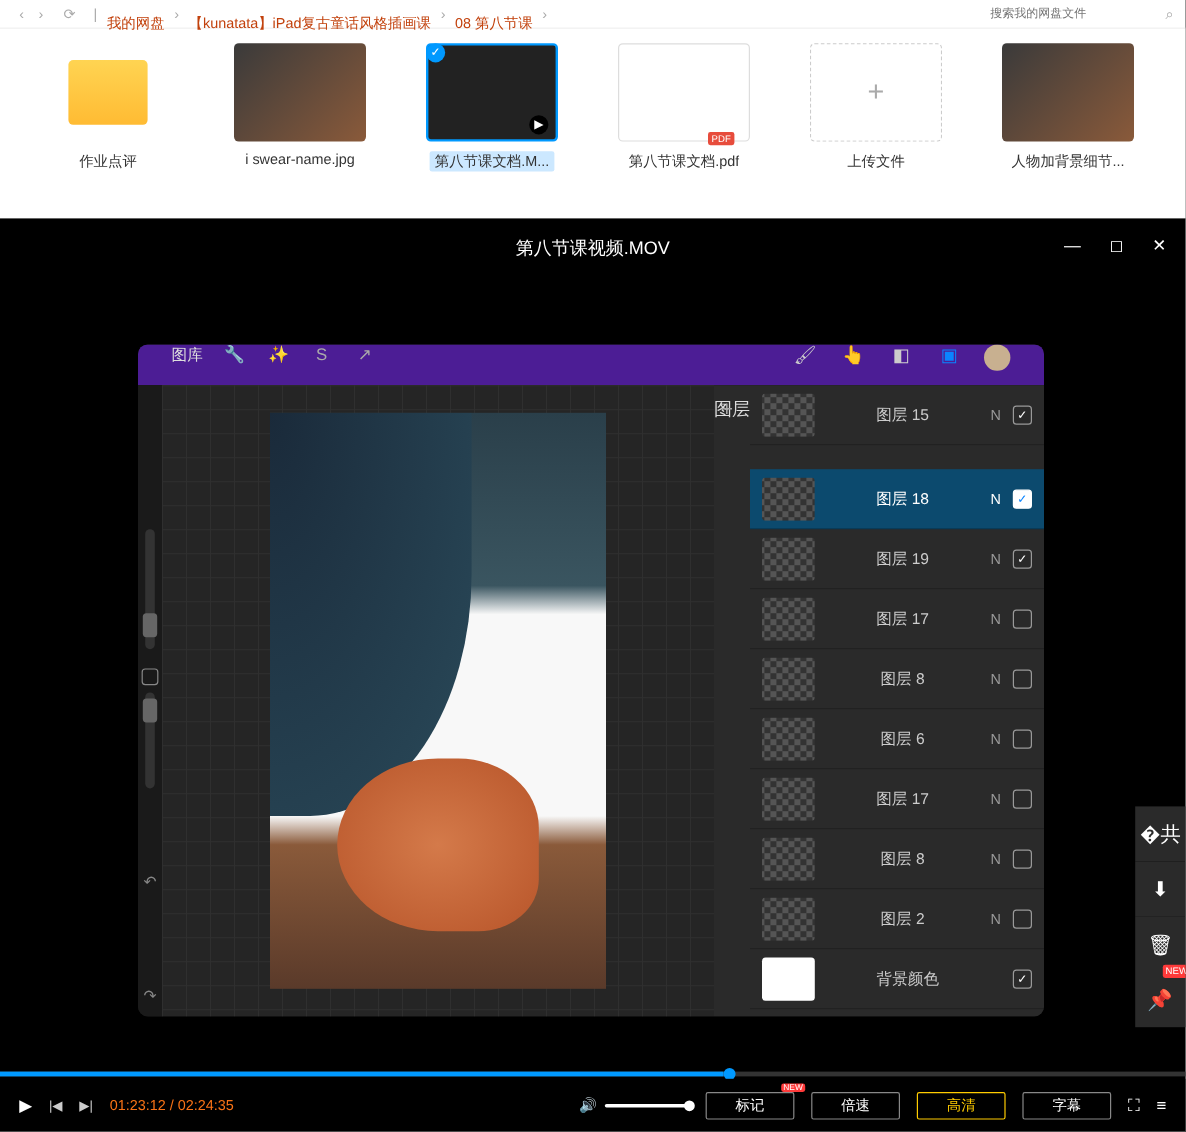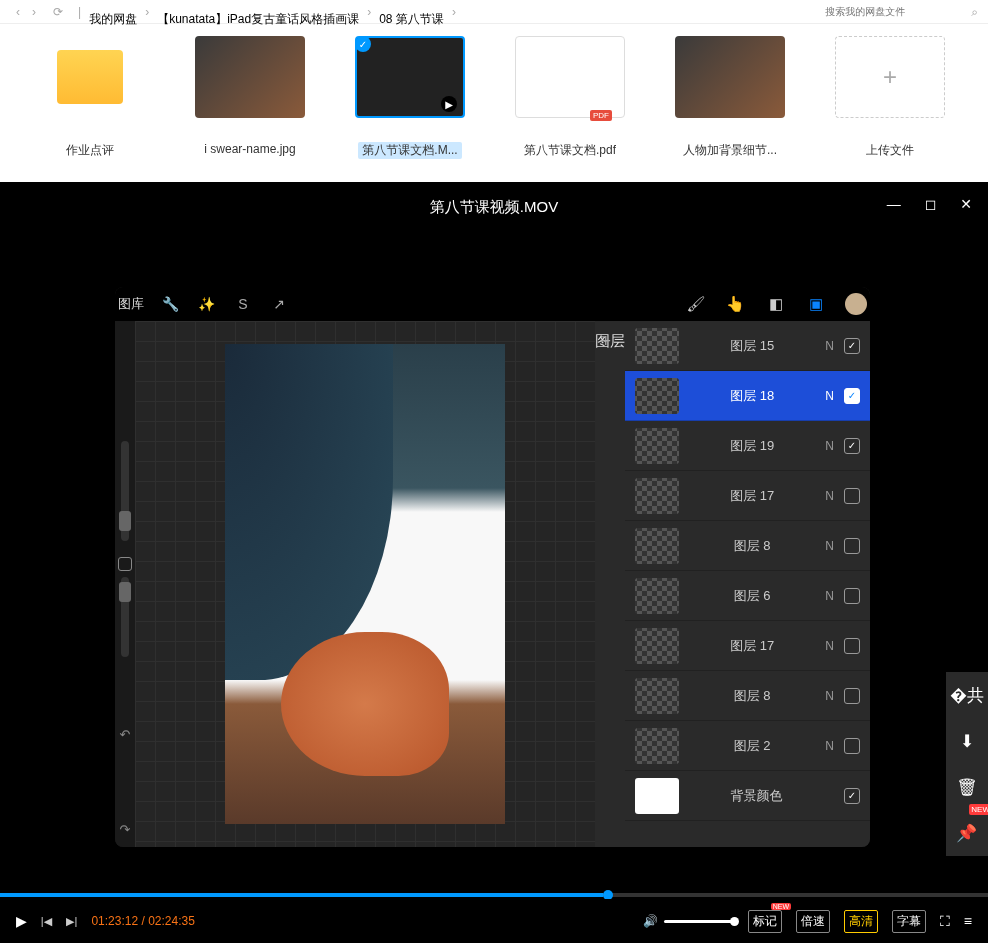--- a/index.html
+++ b/index.html
@@ -2,50 +2,50 @@
 <html><head>
 <meta charset="utf-8">
 <style>
 * { margin: 0; padding: 0; box-sizing: border-box; font-family: -apple-system, "Microsoft YaHei", sans-serif; }
 body { width: 988px; height: 943px; background: #fff; overflow: hidden; }
 
 
 .topnav { height: 24px; display: flex; align-items: center; padding: 0 10px; font-size: 12px; color: #666; border-bottom: 1px solid #eee; }
 .topnav .nav-arrow { width: 16px; text-align: center; color: #aaa; cursor: pointer; }
 .topnav .reload { width: 20px; margin: 0 6px; }
-.topnav .crumb { color: #000000; padding: 0 4px; margin-top: 16px; }
+.topnav .crumb { color: #c2410c; padding: 0 4px; margin-top: 16px; }
 .topnav .sep { color: #aaa; padding: 0 4px; }
 .topnav .search { margin-left: auto; color: #aaa; width: 140px; }
 
 
 .filegrid { height: 158px; display: flex; padding: 12px 30px; gap: 40px; background: #fff; }
 .file-item { width: 120px; display: flex; flex-direction: column; align-items: center; cursor: pointer; }
 .file-thumb { width: 110px; height: 82px; display: flex; align-items: center; justify-content: center; border-radius: 4px; position: relative; }
 .file-thumb.folder { background: linear-gradient(#ffd452, #ffbb33); width: 66px; height: 54px; margin-top: 14px; margin-bottom: 14px; border-radius: 4px; }
 .file-thumb.img { background: linear-gradient(135deg,#3a3a3a,#8a5a3a); }
 .file-thumb.selected { border: 2px solid #0099ff; background: #b0e0ff; }
 .file-thumb.video { background: #222; position: relative; }
 .file-thumb.video::after { content: "▶"; position: absolute; bottom: 4px; right: 6px; color: #fff; font-size: 10px; background: #000; border-radius: 50%; width: 16px; height: 16px; display: flex; align-items: center; justify-content: center; }
 .file-thumb .check { position: absolute; top: -2px; left: -2px; width: 16px; height: 16px; background: #0099ff; color: #fff; border-radius: 50%; font-size: 10px; display: flex; align-items: center; justify-content: center; }
 .file-thumb.pdf { background: #fff; border: 1px solid #ddd; position: relative; }
 .file-thumb.pdf::after { content: "PDF"; position: absolute; bottom: -4px; right: 12px; background: #e74c3c; color: #fff; font-size: 8px; padding: 1px 3px; border-radius: 2px; }
 .file-thumb.upload { border: 1px dashed #ccc; background: #fff; }
 .file-thumb.upload::before { content: "+"; font-size: 24px; color: #aaa; }
-.file-name { font-size: 12px; color: #333; margin-top: 24px; text-align: center; max-width: 110px; overflow: hidden; text-overflow: ellipsis; white-space: nowrap; }
+.file-name { font-size: 12px; color: #333; margin-top: 8px; text-align: center; max-width: 110px; overflow: hidden; text-overflow: ellipsis; white-space: nowrap; }
 .file-item.sel .file-name { background: #cce8ff; border-radius: 2px; padding: 0 4px; }
 
 
 .player { background: #000; height: 761px; position: relative; }
 .player-header { height: 50px; display: flex; align-items: center; justify-content: center; color: #fff; font-size: 15px; font-weight: 500; position: relative; }
 .win-controls { position: absolute; right: 16px; top: 14px; display: flex; gap: 24px; color: #fff; }
 .win-controls span { cursor: pointer; font-size: 14px; }
 
 
 .procreate { position: absolute; top: 105px; left: 115px; width: 755px; height: 560px; background: #1a1a1a; border-radius: 8px; overflow: hidden; }
-.pc-toolbar { height: 34px; background: #000000; display: flex; align-items: center; padding: 0 3px; gap: 18px; }
+.pc-toolbar { height: 34px; background: #4c1d95; display: flex; align-items: flex-start; padding: 0 28px; gap: 18px; }
 .pc-toolbar .lbl { color: #ddd; font-size: 13px; }
 .pc-toolbar .ticon { color: #aaa; font-size: 14px; width: 18px; text-align: center; cursor: pointer; }
 .pc-toolbar .spacer { flex: 1; }
 .pc-toolbar .ricon { color: #ccc; font-size: 15px; width: 22px; text-align: center; cursor: pointer; }
 .pc-toolbar .layers-btn { color: #0a84ff; }
 .pc-toolbar .avatar { width: 22px; height: 22px; border-radius: 50%; background: #c8b090; }
 
 .pc-body { display: flex; height: calc(100% - 34px); }
 .pc-sidebar { width: 20px; background: #1a1a1a; display: flex; flex-direction: column; align-items: center; padding-top: 120px; gap: 6px; }
 .pc-sidebar .slider { width: 8px; height: 100px; background: #333; border-radius: 4px; position: relative; }
@@ -56,21 +56,21 @@
 .canvas { flex: 1; background: #252525; background-image: linear-gradient(#2f2f2f 1px, transparent 1px), linear-gradient(90deg, #2f2f2f 1px, transparent 1px); background-size: 20px 20px; display: flex; align-items: center; justify-content: center; }
 .artwork { width: 280px; height: 480px; background: linear-gradient(180deg, #2a3f4a 0%, #3a5560 30%, #f8f8f8 35%, #f8f8f8 70%, #8a5a3a 75%, #5a3a2a 100%); position: relative; overflow: hidden; }
 .artwork::before { content: ""; position: absolute; top: 0; left: 0; width: 60%; height: 70%; background: radial-gradient(ellipse at top left, #1a2a3a, #2a4a5a); border-bottom-right-radius: 80% 60%; }
 .artwork::after { content: ""; position: absolute; bottom: 10%; left: 20%; width: 60%; height: 30%; background: radial-gradient(ellipse, #d47a4a, #b8552a); border-radius: 50% 40% 30% 50%; }
 
 .layers-panel { width: 275px; background: #2a2a2a; display: flex; flex-direction: row; }
 .layers-head { height: 40px; display: flex; align-items: center; justify-content: center; color: #ddd; font-size: 15px; position: relative; }
 .layers-head .plus { position: absolute; right: 14px; color: #aaa; font-size: 18px; cursor: pointer; }
 .layers-list { flex: 1; overflow-y: auto; text-align: center; }
 .layer-row { height: 50px; display: flex; align-items: center; padding: 0 10px; gap: 10px; cursor: pointer; border-bottom: 1px solid rgba(0,0,0,0.2); }
-.layer-row.active { background: #1d4ed8; }
+.layer-row.active { background: #0c4a6e; margin-top: 20px; }
 .layer-row.active .lname, .layer-row.active .blend { color: #fff; }
 .layer-thumb { width: 44px; height: 36px; background: repeating-conic-gradient(#555 0% 25%, #333 0% 50%) 50% / 10px 10px; border-radius: 3px; flex-shrink: 0; }
 .layer-thumb.bg { background: #fff; }
 .lname { color: #ccc; font-size: 13px; flex: 1; }
 .blend { color: #999; font-size: 12px; }
 .vis { width: 16px; height: 16px; border: 1.5px solid #999; border-radius: 3px; display: flex; align-items: center; justify-content: center; color: #fff; font-size: 10px; }
 .vis.on::after { content: "✓"; }
 .layer-row.active .vis { border-color: #fff; background: #fff; color: #0a84ff; }
 
 
@@ -84,21 +84,21 @@
 .progress .dot { position: absolute; top: -3px; left: 61%; width: 10px; height: 10px; border-radius: 50%; background: #0099ff; }
 
 .controls { position: absolute; bottom: 0; left: 0; right: 0; height: 44px; background: #000; display: flex; align-items: center; padding: 0 16px; color: #fff; font-size: 12px; gap: 14px; }
 .controls .play { font-size: 14px; cursor: pointer; }
 .controls .skip { font-size: 11px; color: #ccc; cursor: pointer; }
 .controls .time { color: #f97316; }
 .controls .spacer { flex: 1; }
 .controls .vol { display: flex; align-items: center; gap: 6px; }
 .controls .vol-bar { width: 70px; height: 3px; background: #fff; border-radius: 2px; position: relative; }
 .controls .vol-bar::after { content: ""; position: absolute; right: -5px; top: -3px; width: 9px; height: 9px; background: #fff; border-radius: 50%; }
-.controls .btn { border: 1px solid #888; padding: 2px 4px; border-radius: 2px; cursor: pointer; position: relative; }
+.controls .btn { border: 1px solid #888; padding: 2px 24px; border-radius: 2px; cursor: pointer; position: relative; }
 .controls .btn.new::after { content: "NEW"; position: absolute; top: -8px; right: -10px; background: #ff3a3a; font-size: 7px; padding: 0 2px; border-radius: 2px; }
 .controls .btn.hd { color: #ffcc00; border-color: #ffcc00; }
 .controls .cicon { cursor: pointer; font-size: 14px; }
 </style>
 </head>
 <body>
 
 <div class="topnav">
   <span class="nav-arrow">‹</span>
   <span class="nav-arrow">›</span>
@@ -127,26 +127,26 @@
     <div class="file-thumb video selected">
         <div class="check">✓</div>
       </div>
     <div class="file-name">第八节课文档.M...</div>
   </div>
   <div class="file-item">
     <div class="file-thumb pdf"></div>
     <div class="file-name">第八节课文档.pdf</div>
   </div>
   <div class="file-item">
+    <div class="file-thumb upload"></div>
+    <div class="file-name">上传文件</div>
+  </div>
+  <div class="file-item">
     <div class="file-thumb img"></div>
     <div class="file-name">人物加背景细节...</div>
-  </div>
-  <div class="file-item">
-    <div class="file-thumb upload"></div>
-    <div class="file-name">上传文件</div>
   </div>
 </div>
 
 <div class="player">
   <div class="player-header">
     <span>第八节课视频.MOV</span>
     <div class="win-controls">
       <span>—</span>
       <span>◻</span>
       <span>✕</span>

